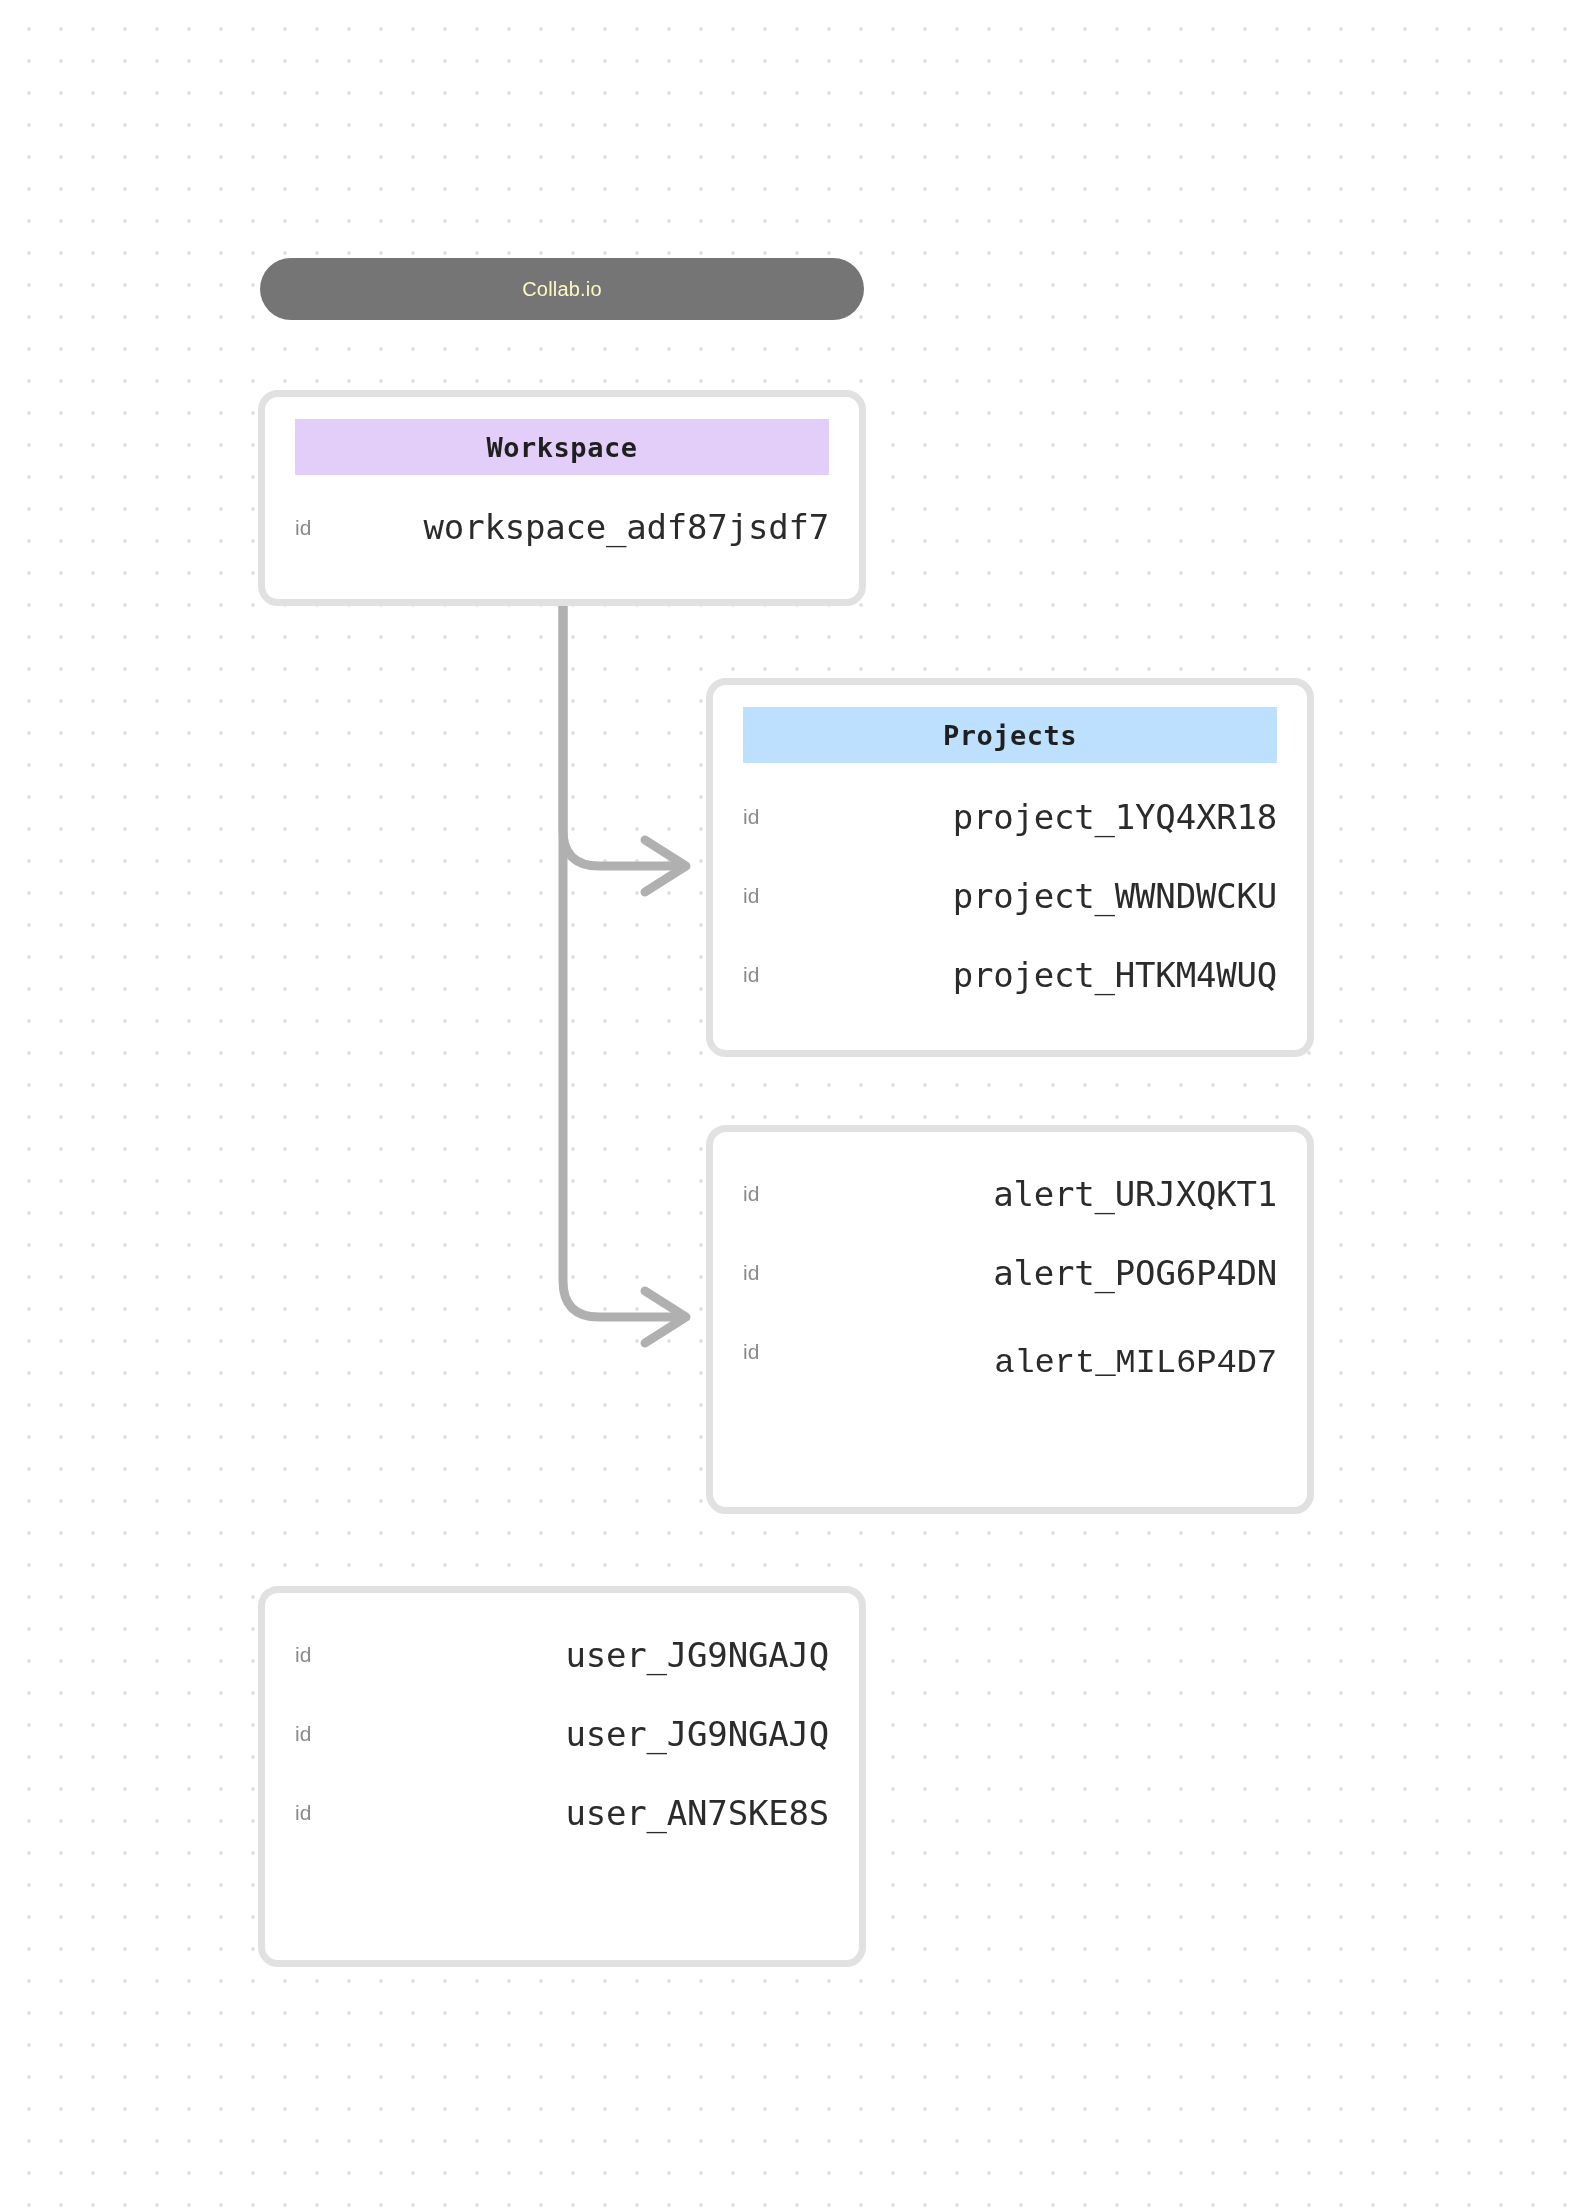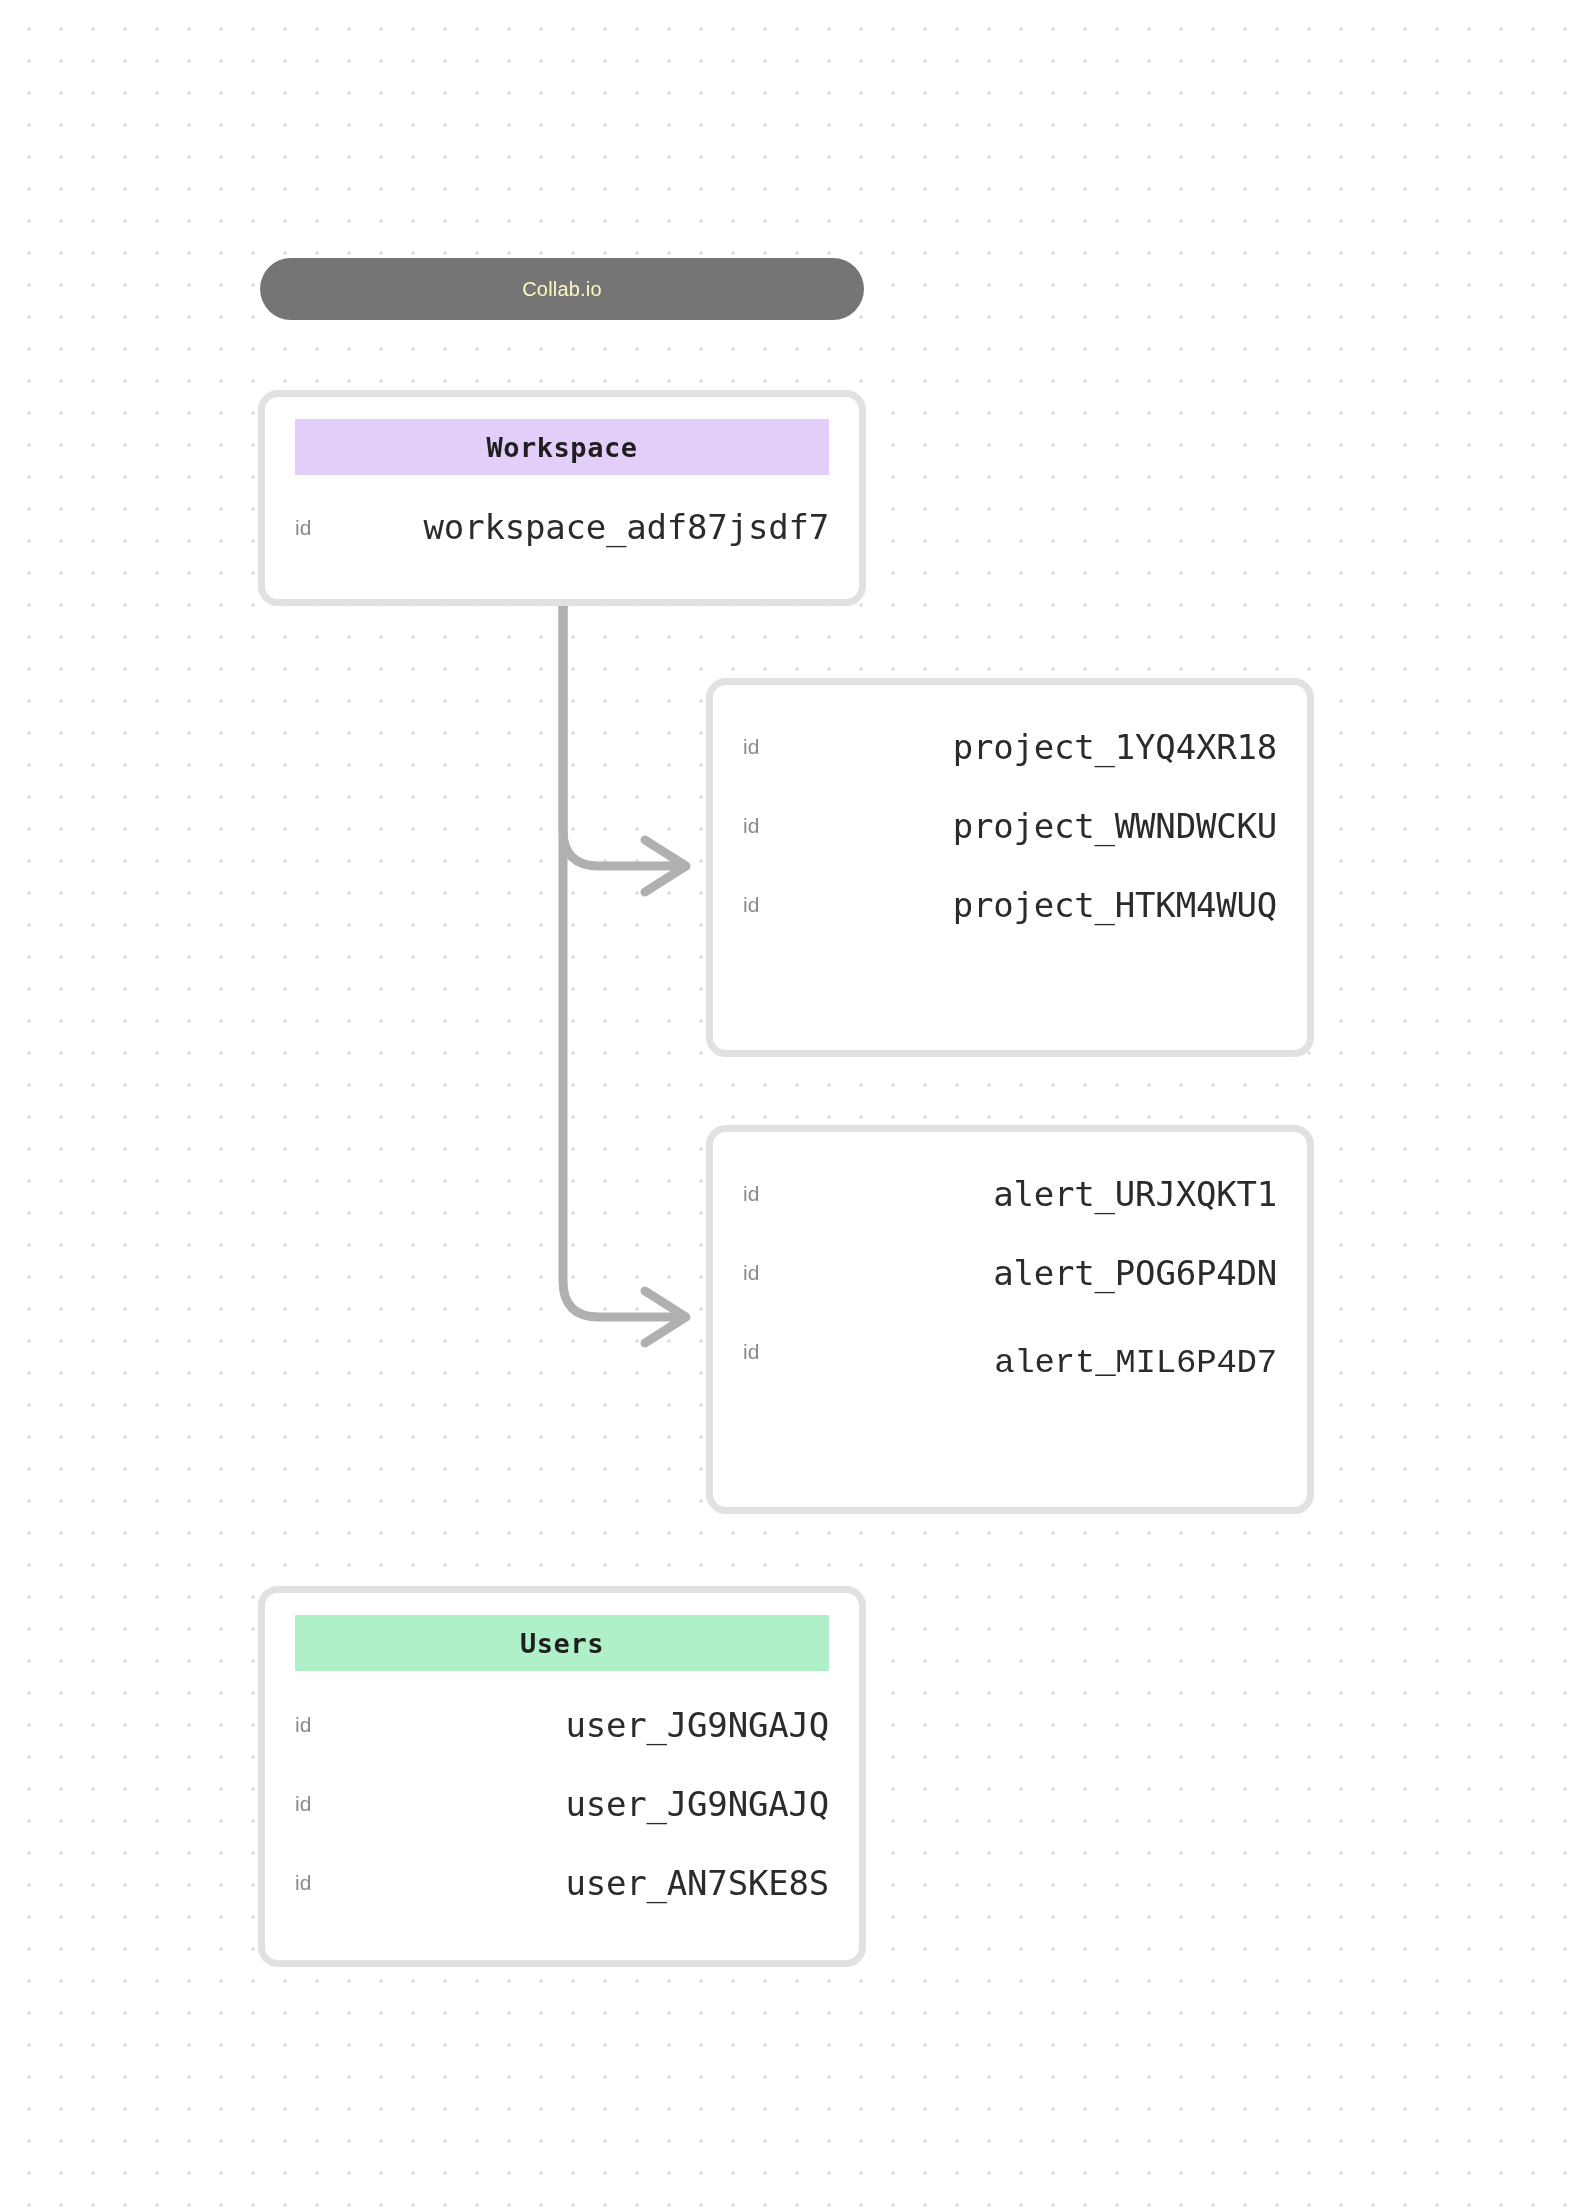--- a/index.html
+++ b/index.html
@@ -154,20 +154,23 @@
       </div>
       <div class="field-row">
         <span class="field-key">id</span>
         <span class="field-val">workspace_adf87jsdf7</span>
       </div>
     </div>
   </div>
 
   <div class="card" id="card-projects">
     <div class="card-inner">
+      <div class="card-header hdr-blue">
+        <span class="card-header-label">Projects</span>
+      </div>
       <div class="field-row">
         <span class="field-key">id</span>
         <span class="field-val">project_1YQ4XR18</span>
       </div>
       <div class="field-row">
         <span class="field-key">id</span>
         <span class="field-val">project_WWNDWCKU</span>
       </div>
       <div class="field-row">
         <span class="field-key">id</span>
@@ -188,23 +191,20 @@
       </div>
       <div class="field-row row-offset">
         <span class="field-key">id</span>
         <span class="field-val">alert_MIL6P4D7</span>
       </div>
     </div>
   </div>
 
   <div class="card" id="card-users">
     <div class="card-inner">
-      <div class="card-header hdr-green">
-        <span class="card-header-label">Users</span>
-      </div>
       <div class="field-row">
         <span class="field-key">id</span>
         <span class="field-val">user_JG9NGAJQ</span>
       </div>
       <div class="field-row">
         <span class="field-key">id</span>
         <span class="field-val">user_JG9NGAJQ</span>
       </div>
       <div class="field-row">
         <span class="field-key">id</span>

